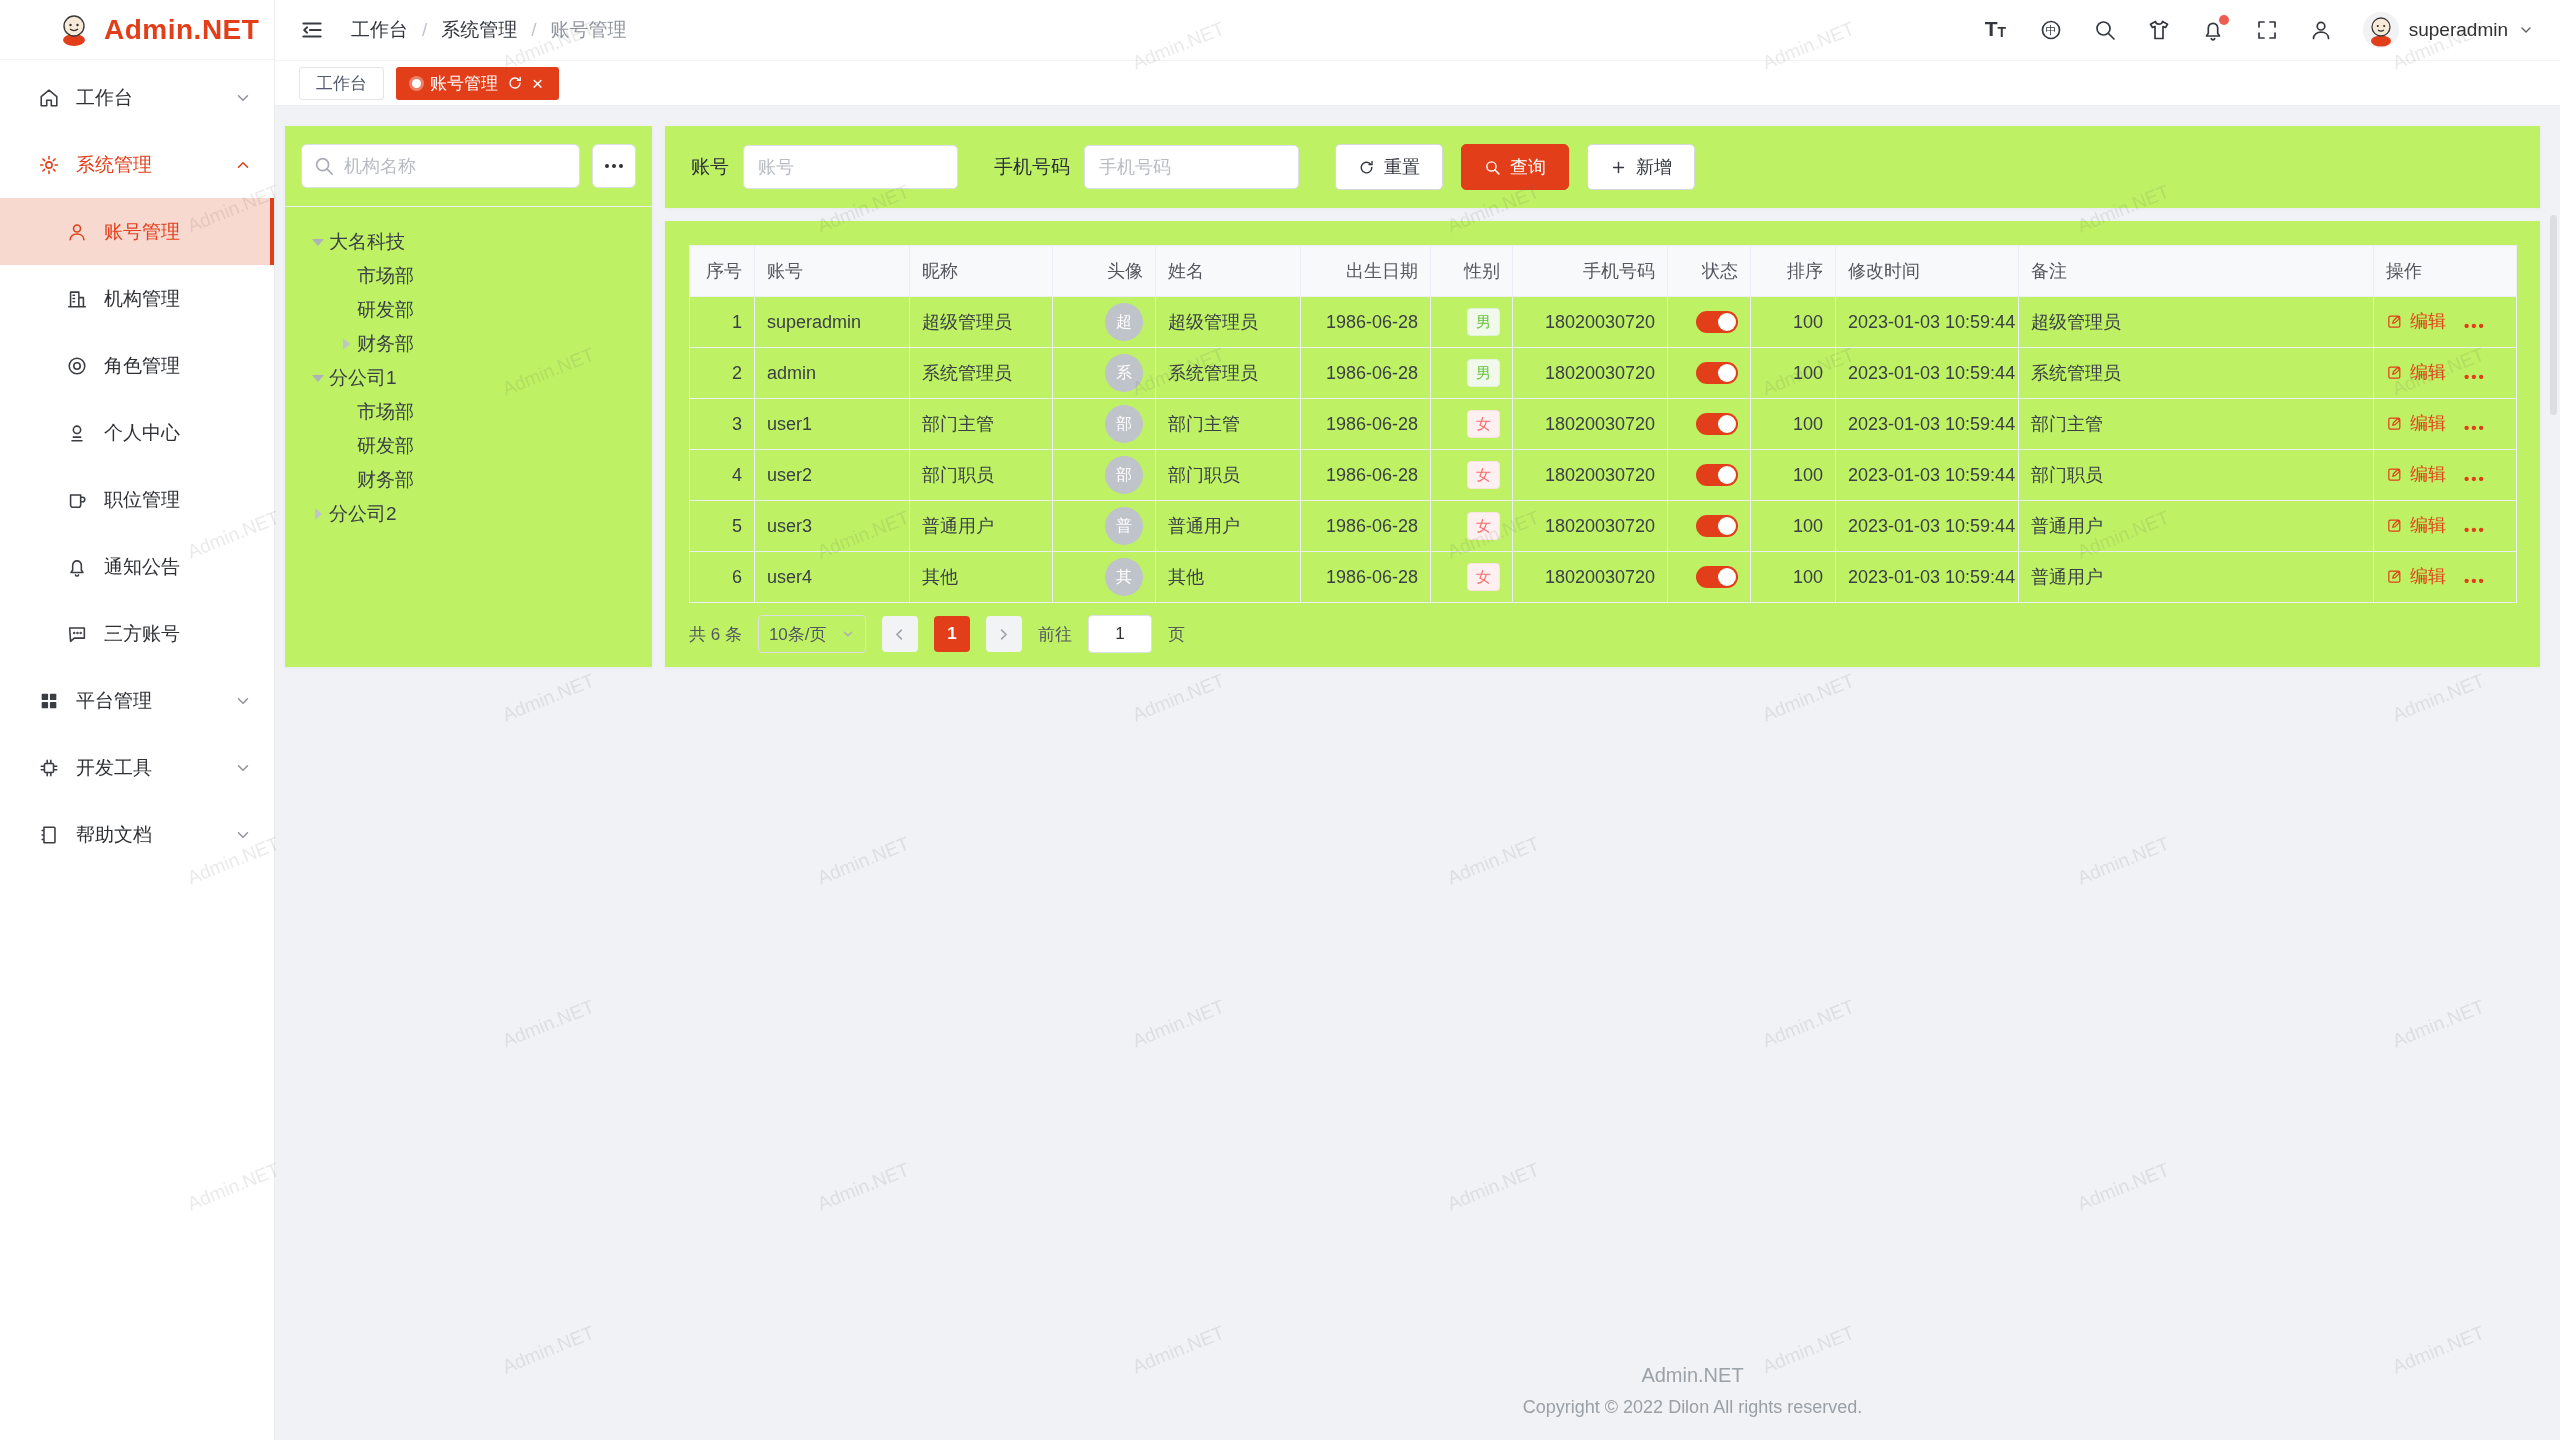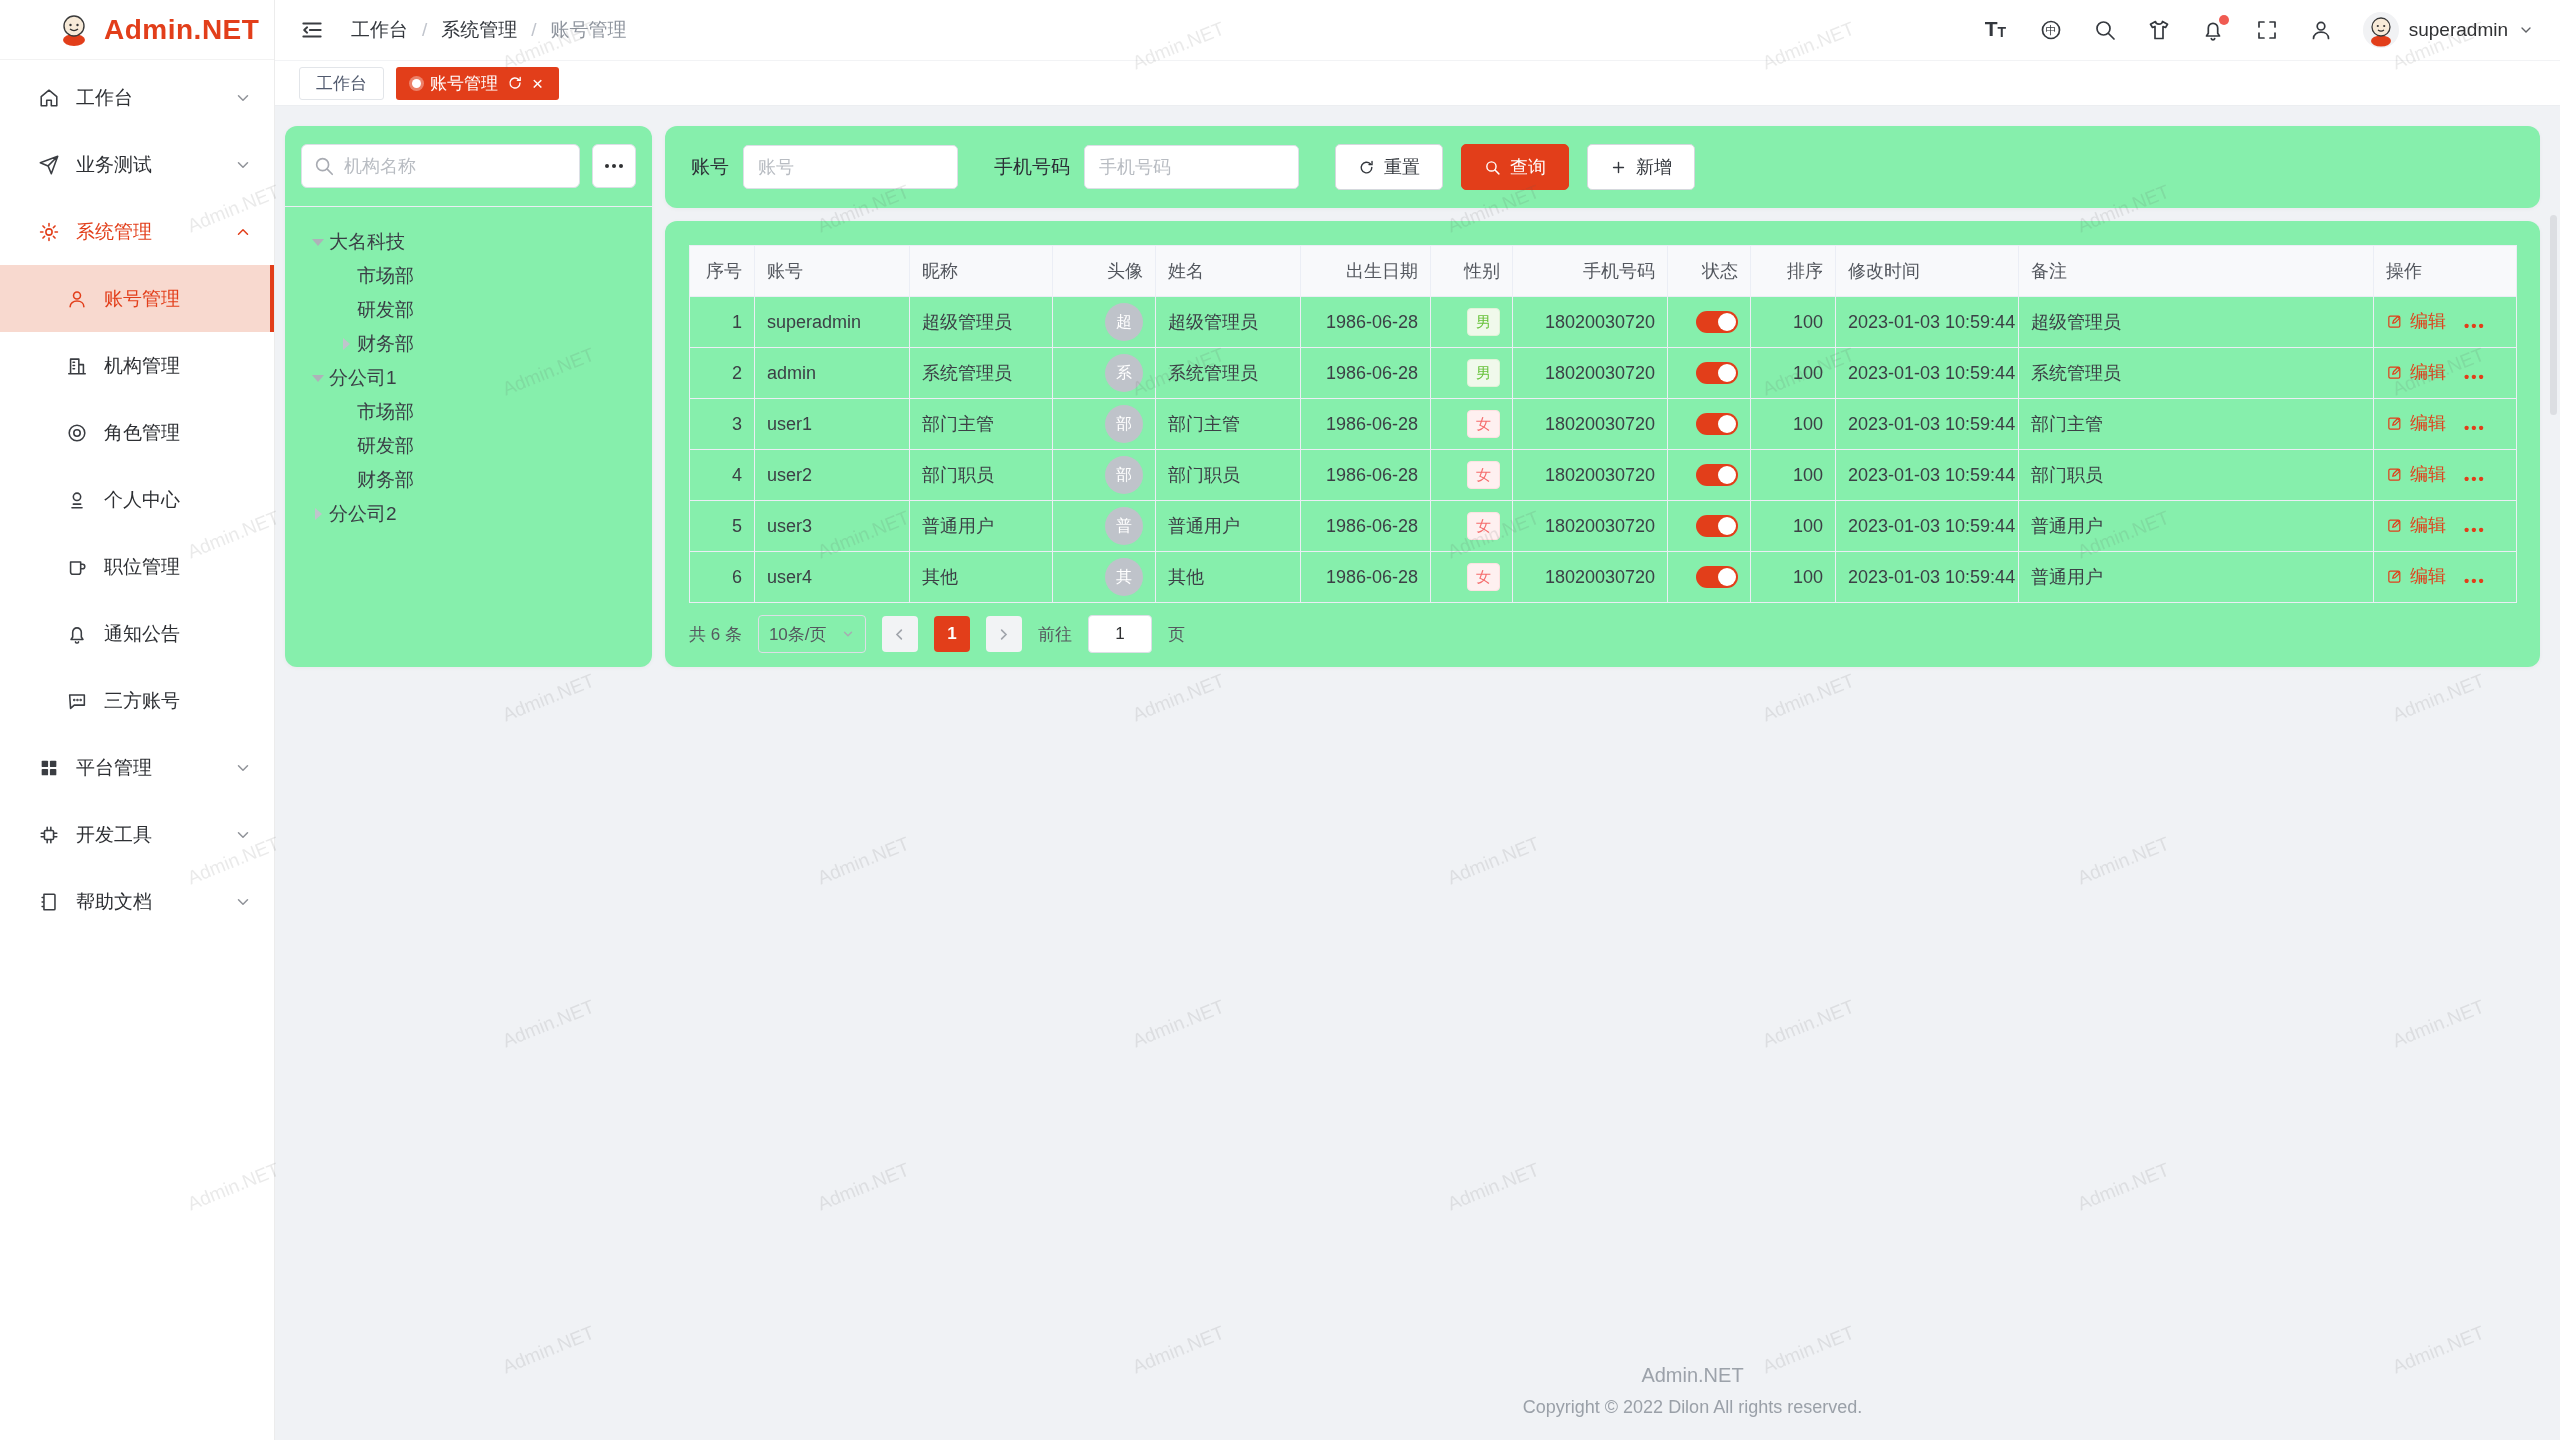--- a/index.html
+++ b/index.html
@@ -49,21 +49,21 @@
   .tabbar { position:absolute; left:275px; top:60px; width:2285px; height:46px; background:#fff; border-top:1px solid #f2f3f5; border-bottom:1px solid #eceef1; display:flex; align-items:center; padding-left:24px; gap:12px; z-index:2; }
   .tab { height:33px; display:flex; align-items:center; padding:0 16px; font-size:17px; border-radius:3px; cursor:pointer; }
   .tab.plain { background:#fff; border:1px solid #e2e5e9; color:#515a6e; }
   .tab.active { background:#e23e1a; color:#fff; gap:9px; }
   .tab-dot { width:9px; height:9px; border-radius:50%; background:#fff; box-shadow:0 0 0 3px rgba(255,255,255,.35); }
   .tab-ic { width:16px; height:16px; color:#fff; }
   .tab-ic svg { width:16px; height:16px; }
   .tab-close { font-size:19px; line-height:1; color:#fff; }
   
   .content { position:absolute; left:275px; top:106px; width:2285px; height:1334px; }
-  .card { position:absolute; background:#86efac; border-radius:12px; box-shadow:0 1px 4px rgba(0,0,0,.04); }
+  .card { position:absolute; background:#bef264; border-radius:0; box-shadow:0 1px 4px rgba(0,0,0,.04); }
   .tree-card { left:10px; top:20px; width:367px; height:541px; }
   .tree-head { display:flex; align-items:center; gap:12px; padding:18px 16px; border-bottom:1px solid #ebeef5; }
   .tree-search { position:relative; flex:1; }
   .tree-search input { width:100%; height:44px; border:1px solid #dcdfe6; border-radius:6px; padding:0 10px 0 42px; font-size:18px; color:#303133; outline:none; background:#fff; }
   .tree-search input::placeholder { color:#b8bcc2; }
   .tree-search .s-ic { position:absolute; left:12px; top:11px; width:22px; height:22px; color:#a8abb2; }
   .tree-search .s-ic svg { width:22px; height:22px; }
   .more-btn { width:44px; height:44px; flex:none; border:1px solid #dcdfe6; border-radius:6px; background:#fff; display:flex; align-items:center; justify-content:center; gap:3px; cursor:pointer; }
   .more-btn i { width:4px; height:4px; border-radius:50%; background:#303133; }
   .tree-body { padding:18px 8px; }
@@ -138,33 +138,20 @@
     <span class="logo-name">Admin.NET</span>
   </div>
   <nav class="menu">
       <div class="menu-item lvl1">
         <span class="mi-icon">
           <svg viewBox="0 0 24 24" fill="none" stroke="currentColor" stroke-width="1.7" stroke-linecap="round" stroke-linejoin="round">
             <path d="M3.5 10.5 12 3.5l8.5 7V20.5h-6v-6h-5v6h-6z"></path>
           </svg>
         </span>
         <span class="mi-label">工作台</span>
-        <span class="mi-chevron down">
-          <svg viewBox="0 0 24 24" fill="none" stroke="currentColor" stroke-width="2" stroke-linecap="round" stroke-linejoin="round">
-            <path d="m6 9 6 6 6-6"></path>
-          </svg>
-        </span>
-      </div>
-      <div class="menu-item lvl1">
-        <span class="mi-icon">
-          <svg viewBox="0 0 24 24" fill="none" stroke="currentColor" stroke-width="1.7" stroke-linecap="round" stroke-linejoin="round">
-            <path d="M21.5 2.5 11 13M21.5 2.5 14.5 21.5 11 13 2.5 9.5z"></path>
-          </svg>
-        </span>
-        <span class="mi-label">业务测试</span>
         <span class="mi-chevron down">
           <svg viewBox="0 0 24 24" fill="none" stroke="currentColor" stroke-width="2" stroke-linecap="round" stroke-linejoin="round">
             <path d="m6 9 6 6 6-6"></path>
           </svg>
         </span>
       </div>
       <div class="menu-item lvl1 parent-active">
         <span class="mi-icon">
           <svg viewBox="0 0 24 24" fill="none" stroke="currentColor" stroke-width="1.7" stroke-linecap="round" stroke-linejoin="round">
             <circle cx="12" cy="12" r="3.4"></circle>

